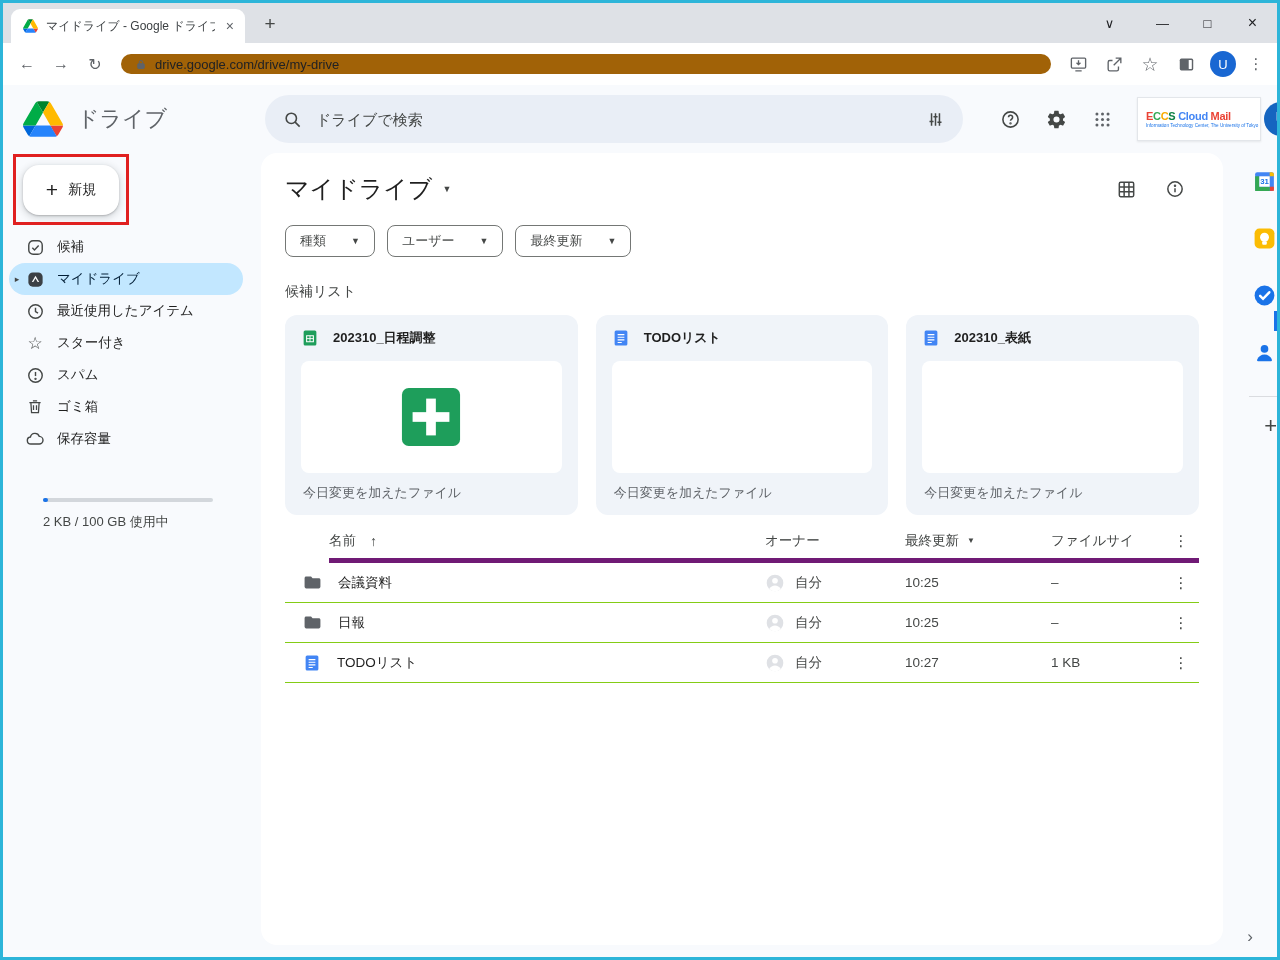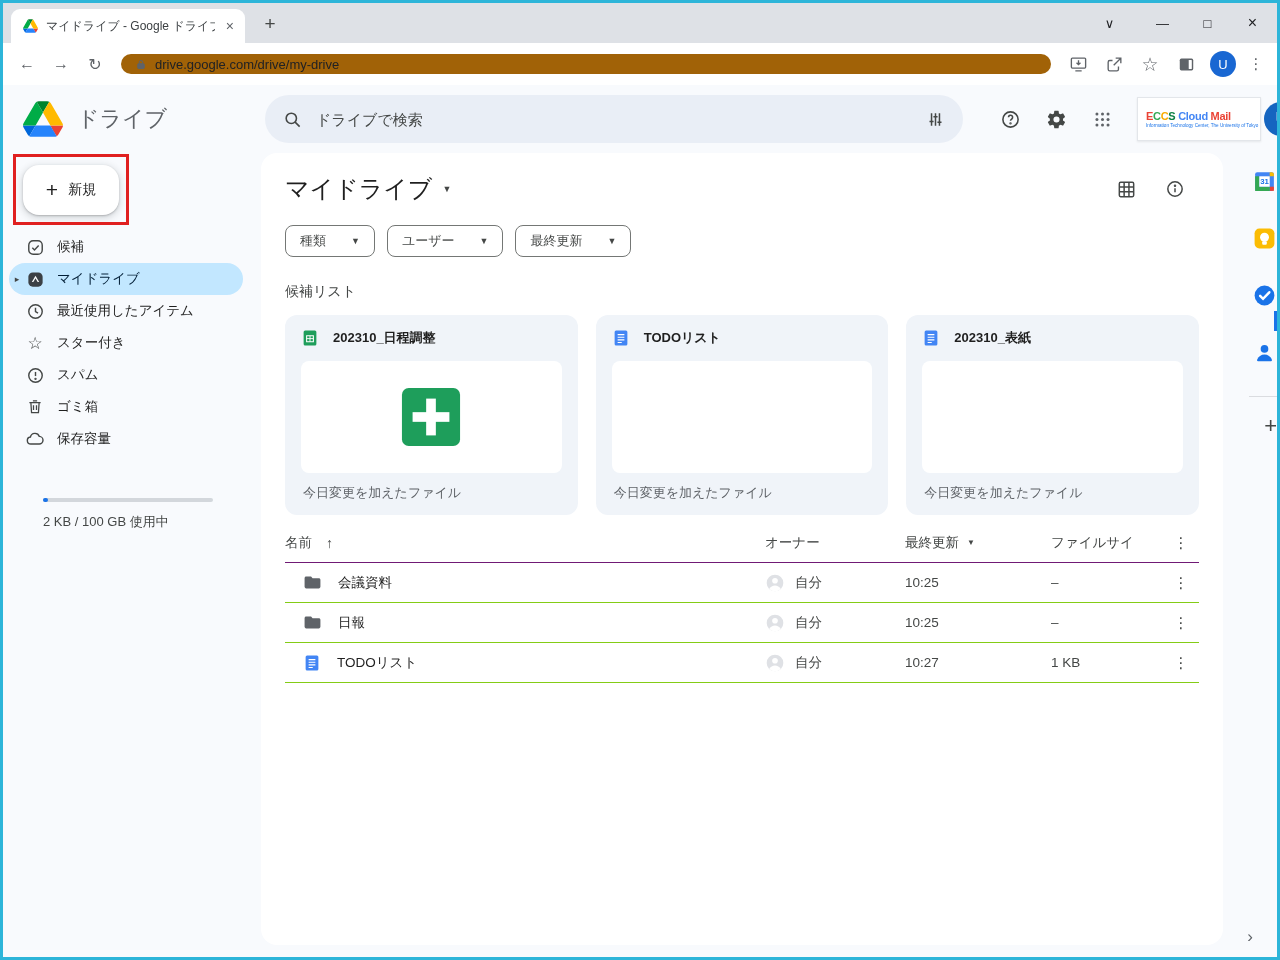--- a/index.html
+++ b/index.html
@@ -66,21 +66,21 @@
   .chip { height:32px; border:1px solid #747775; border-radius:8px; display:flex; align-items:center; gap:25px; padding:0 14px; font-size:13px; color:#444746; cursor:pointer; }
   .chip .caret { font-size:9px; color:#444746; }
   .sugg-label { margin-top:26px; font-size:14px; color:#444746; }
   .cards { display:flex; gap:18px; margin-top:14px; }
   .card { flex:1; height:200px; background:#f0f4f9; border-radius:12px; padding:14px 16px 0; display:flex; flex-direction:column; cursor:pointer; }
   .card-head { display:flex; align-items:center; gap:14px; font-size:13px; font-weight:700; color:#1f1f1f; }
   .card-preview { margin-top:14px; background:#fff; border-radius:8px; height:112px; display:flex; align-items:center; justify-content:center; }
   .card-foot { padding:11px 2px; font-size:13px; color:#5f6368; }
 
   .tgrid { display:grid; grid-template-columns:1fr 140px 146px 112px 36px; align-items:center; }
-  .thead { height:40px; margin-top:8px; border-bottom:1px solid #701a75; font-size:13.5px; color:#444746; }
+  .thead { height:40px; margin-top:8px; border-bottom:5px solid #701a75; font-size:13.5px; color:#444746;margin-left:44px; }
   .th-name { display:flex; align-items:center; gap:14px; }
   .sort-up { font-size:14px; color:#444746; }
   .th-mod { display:flex; align-items:center; gap:8px; }
   .th-mod .caret-f { font-size:8px; }
   .trow { height:40px; border-bottom:1px solid #84cc16; font-size:13.5px; color:#1f1f1f; cursor:pointer; }
   .td-name { display:flex; align-items:center; gap:16px; padding-left:18px; }
   .td-owner { display:flex; align-items:center; gap:10px; color:#444746; }
   .td-dim { color:#444746; }
   .row-more { font-size:15px; color:#444746; text-align:center; }
 

